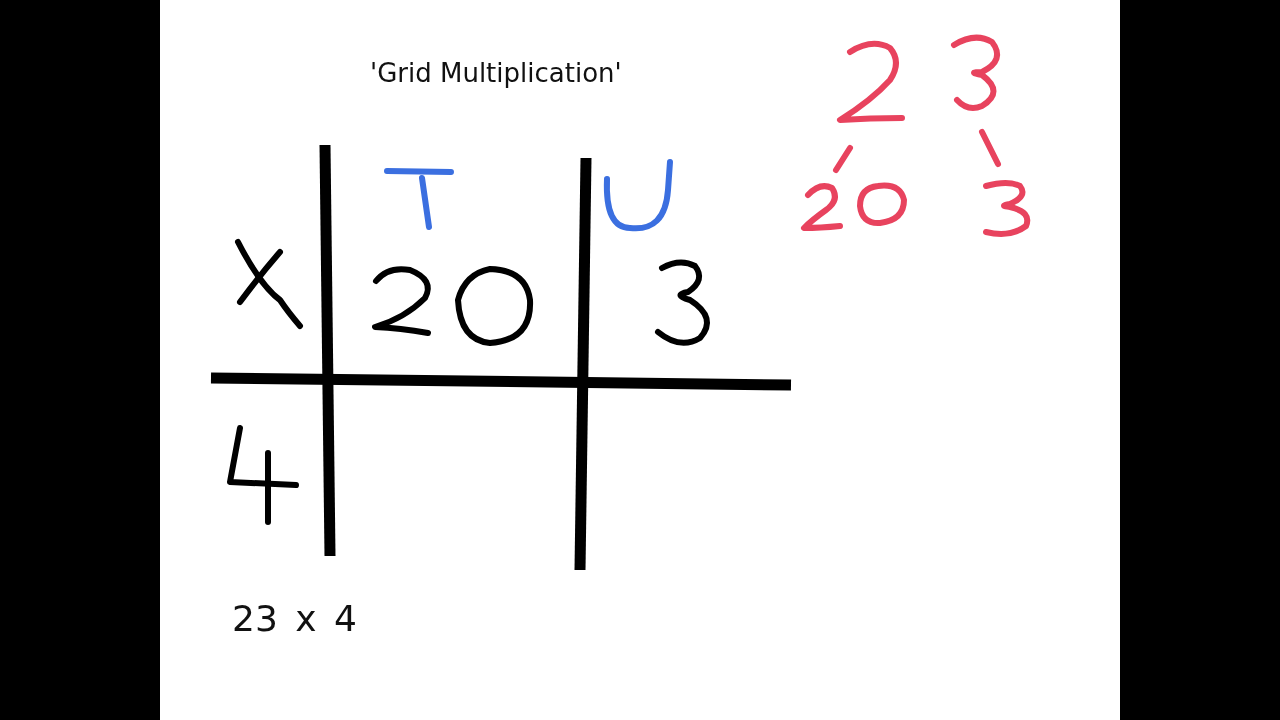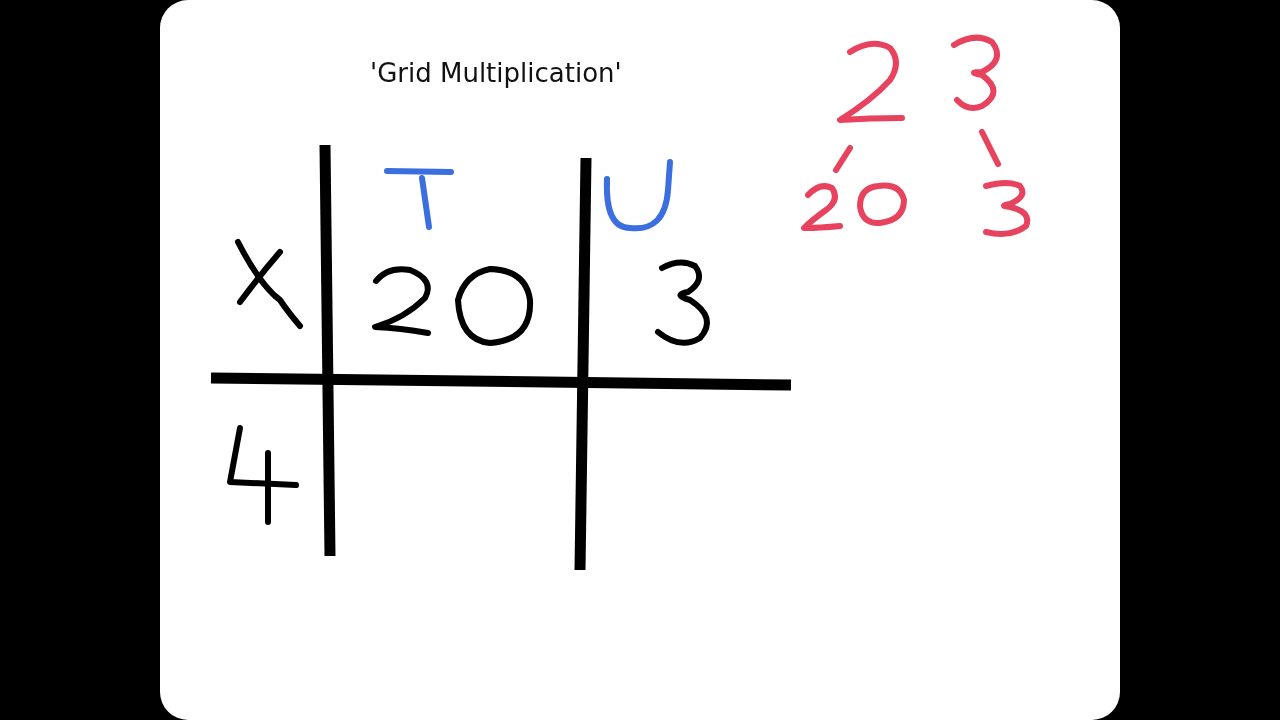--- a/index.html
+++ b/index.html
@@ -1,20 +1,20 @@
 <!DOCTYPE html>
 <html><head>
   <meta charset="utf-8">
   <style>
     html, body { margin: 0; padding: 0; background: #000; }
     body { width: 1280px; height: 720px; position: relative; overflow: hidden; }
     .letterbox-left, .letterbox-right { position: absolute; top: 0; height: 720px; width: 160px; background: #000; }
     .letterbox-left { left: 0; }
     .letterbox-right { left: 1120px; }
-    .canvas { position: absolute; left: 160px; top: 0; width: 960px; height: 720px; background: #fff; border-radius: 28px; }
+    .canvas { position: absolute; left: 160px; top: 0; width: 960px; height: 720px; background: #fff; }
     .canvas svg { position: absolute; left: 0; top: 0; }
     .title {
       position: absolute; left: 210px; top: 58px; width: 300px; text-align: left;
       font-family: "DejaVu Sans", sans-serif; font-size: 26px; color: #111; letter-spacing: 0px;
     }
     .equation {
       position: absolute; left: 72px; top: 598px;
       font-family: "DejaVu Sans", sans-serif; font-size: 36px; color: #111; word-spacing: 6px;
     }
   </style>
@@ -73,13 +73,14 @@
       <line x1="690" y1="148" x2="676" y2="170"></line>
       <line x1="822" y1="132" x2="838" y2="164"></line>
 
       <path d="M648 195 Q660 182 672 188 Q680 200 666 210 Q652 220 644 228 Q660 228 680 226"></path>
       <path d="M718 186 Q700 188 700 206 Q702 224 720 223 Q744 220 744 200 Q740 183 718 186 Z"></path>
 
       <path d="M826 186 Q848 180 860 186 Q868 196 850 204 Q838 206 850 207 Q872 212 866 226 Q850 238 826 232"></path>
     </g>
   </svg>
 
+  <div class="equation">23 x 4</div>
 </div>
 
 </body></html>

